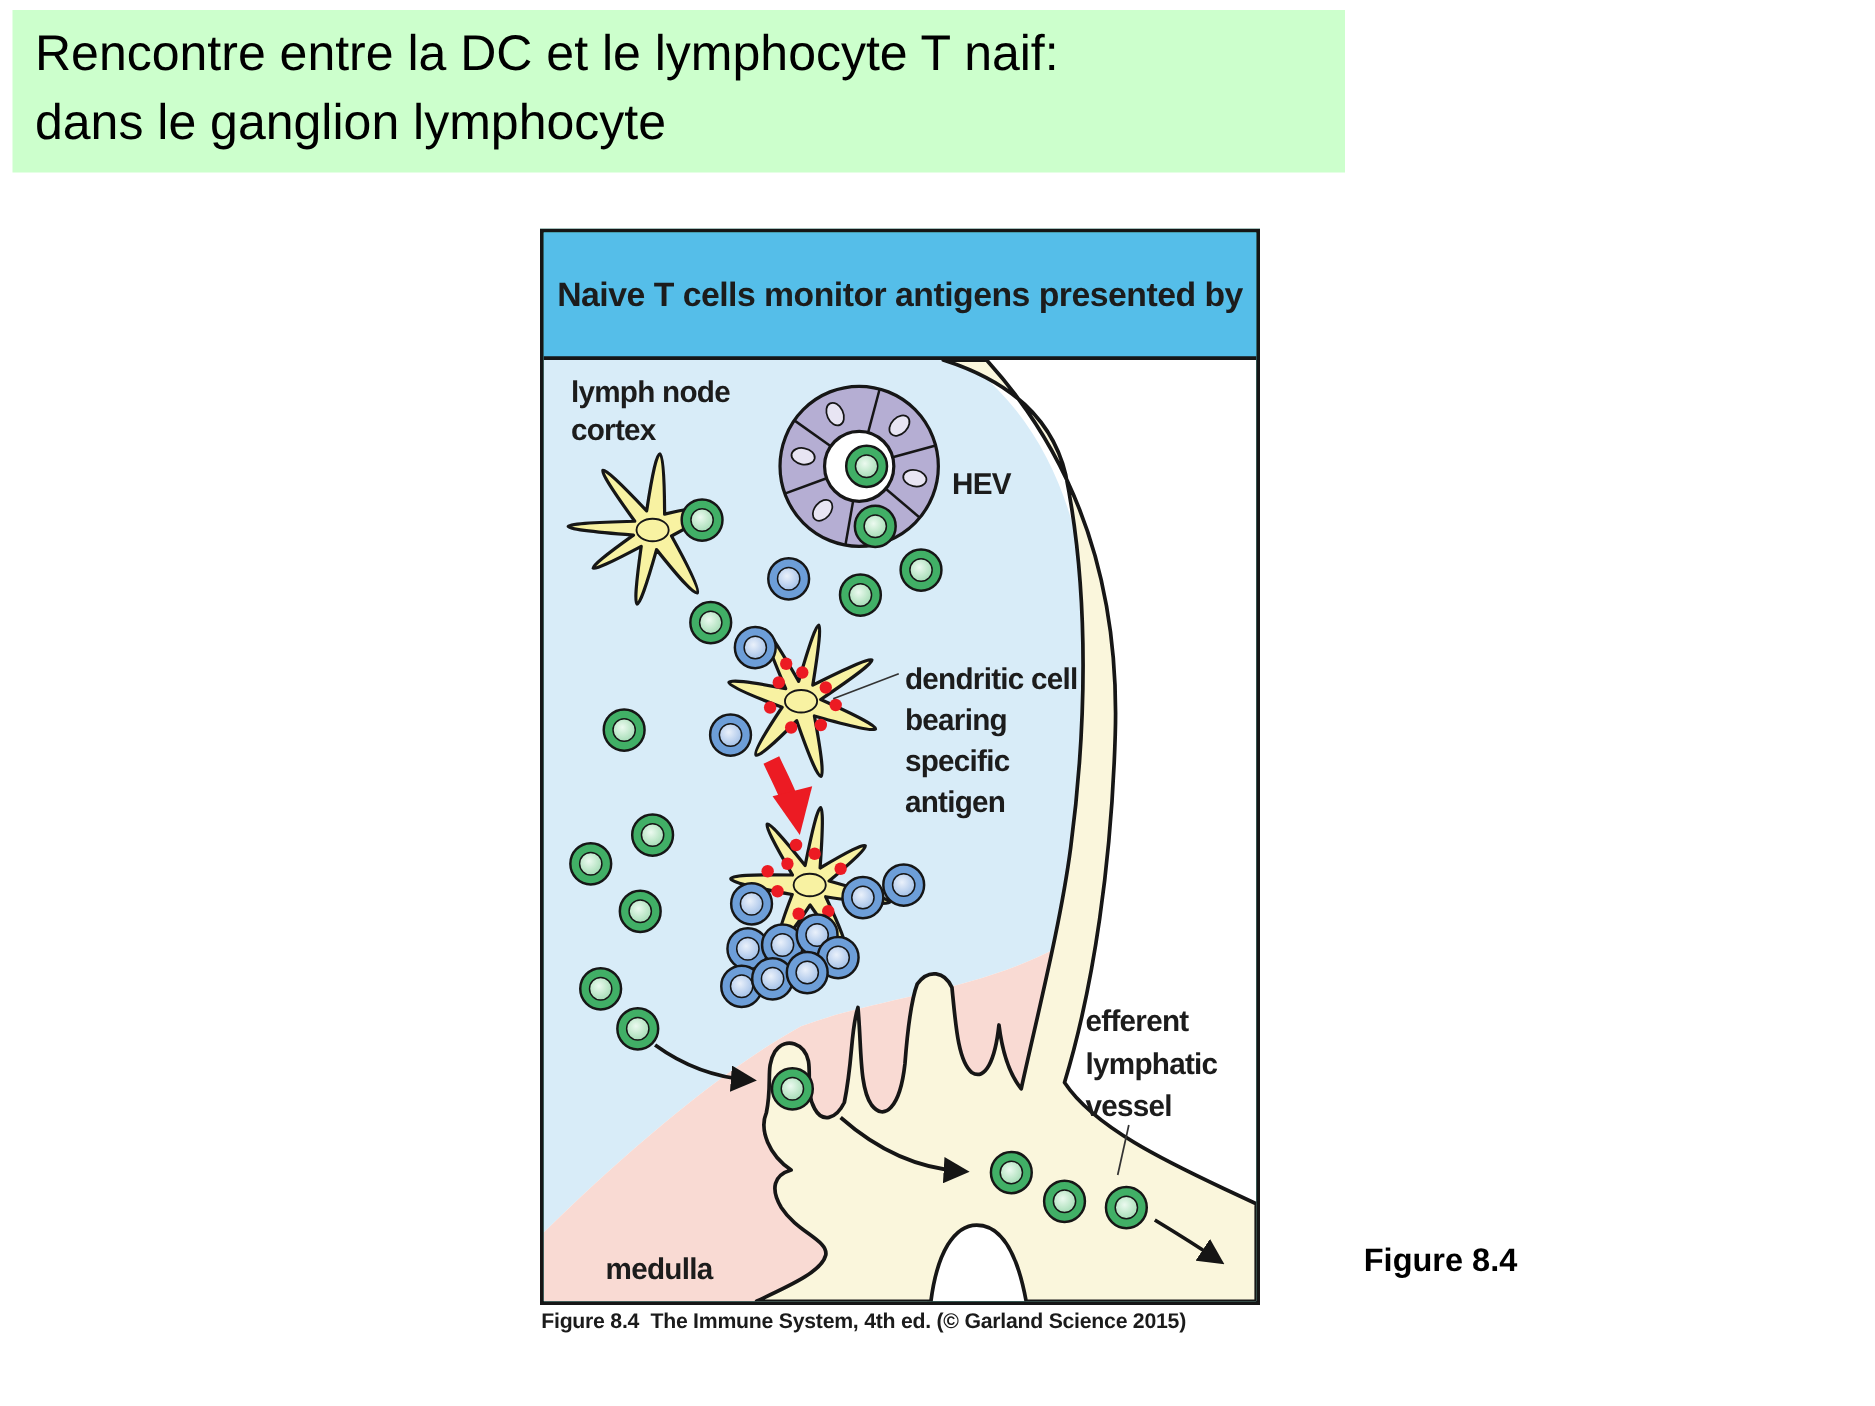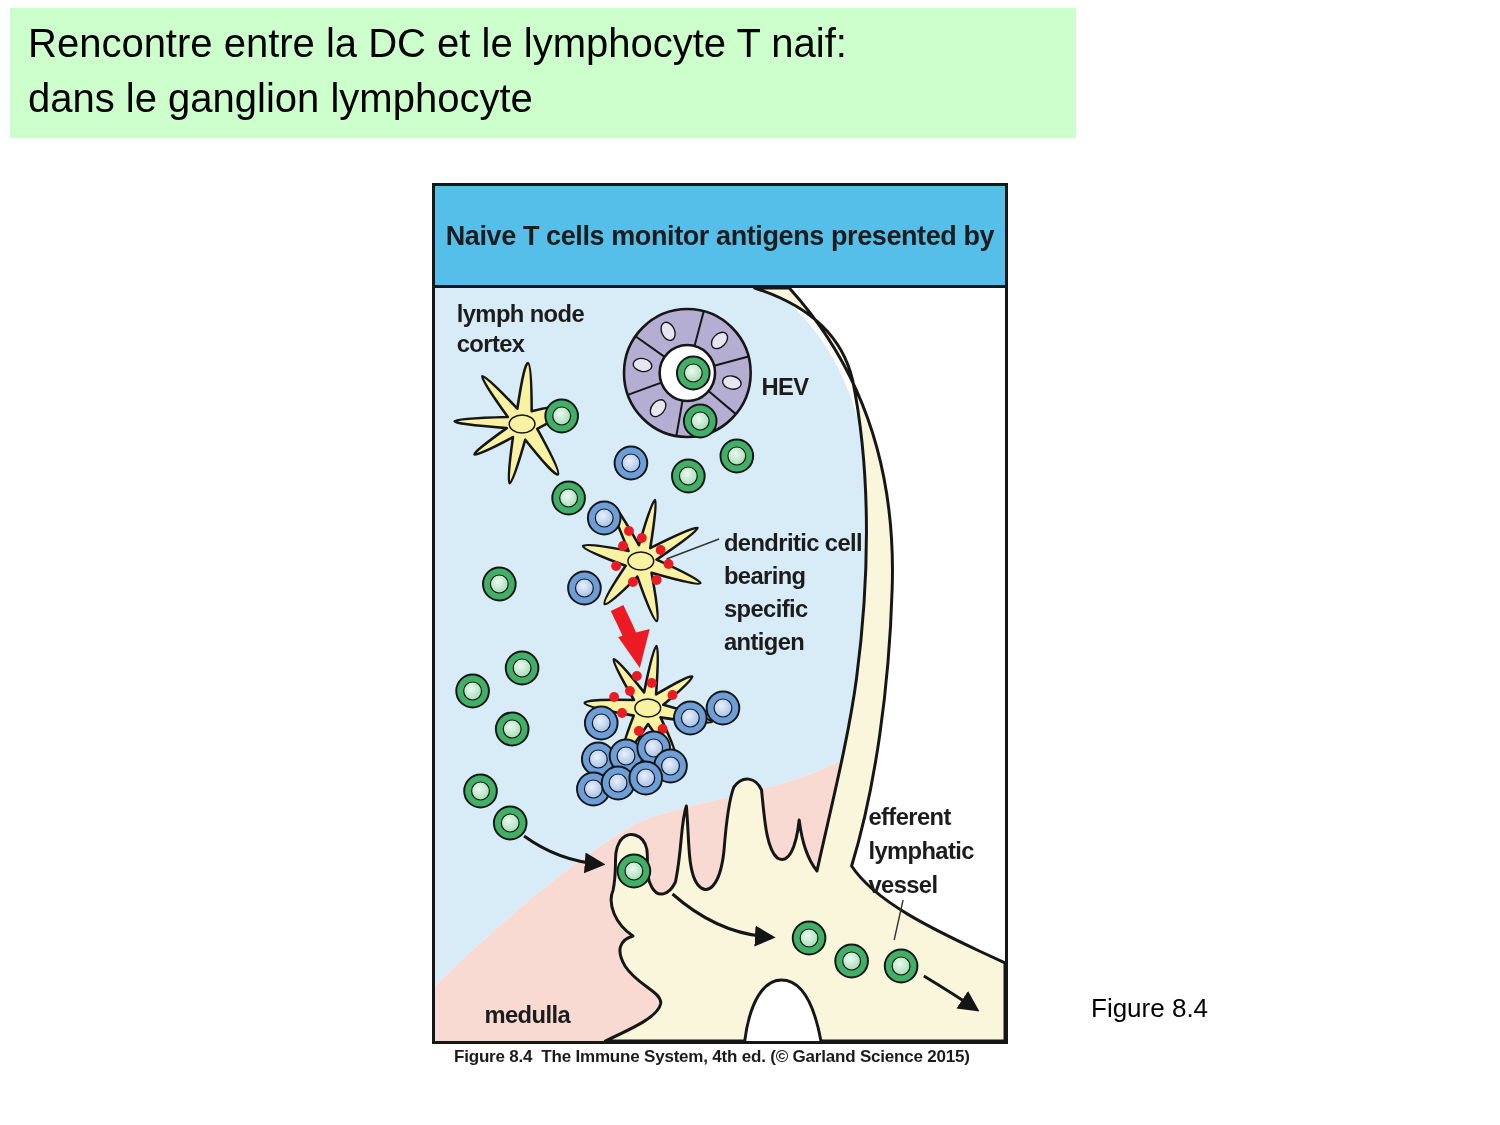--- a/index.html
+++ b/index.html
@@ -18,25 +18,25 @@
   }
   .fig-header{
     height:99px;border-bottom:3px solid #161616;
     display:flex;flex-direction:column;justify-content:center;
     text-align:center;font-weight:700;font-size:27px;line-height:34px;
     color:#1c1c1c;letter-spacing:-0.4px;
   }
   .fig-body{display:block;}
   .fig-caption{
     position:absolute;left:433px;top:1047px;width:580px;
-    font-weight:700;font-size:17px;color:#1b1b1b;letter-spacing:-0.2px;margin-left:21px;
+    font-weight:700;font-size:17px;color:#1b1b1b;letter-spacing:-0.2px;
   }
   .fig-ref{
     position:absolute;left:1091px;top:993px;
-    font-weight:400;font-size:26px;color:#000;
+    font-weight:700;font-size:26px;color:#000;
   }
   text.lbl{
     font-family:"Liberation Sans",sans-serif;
     font-weight:700;font-size:24px;letter-spacing:-0.6px;fill:#1c1c1c;
   }
 </style>
 </head>
 <body>
 
 <div class="title-band" style="background:#ccffcc">

